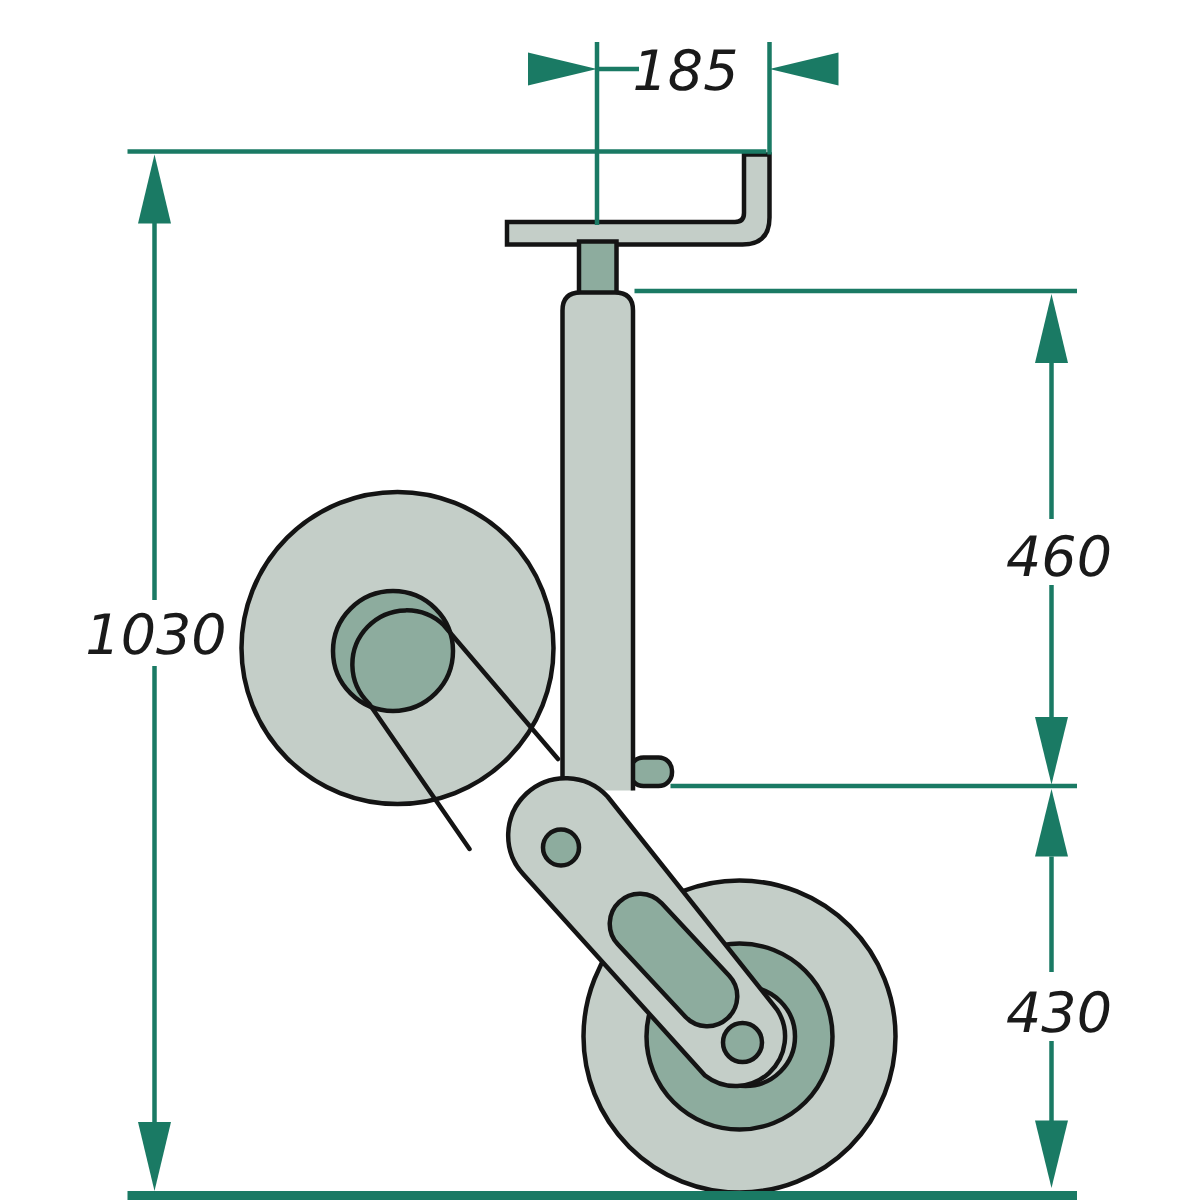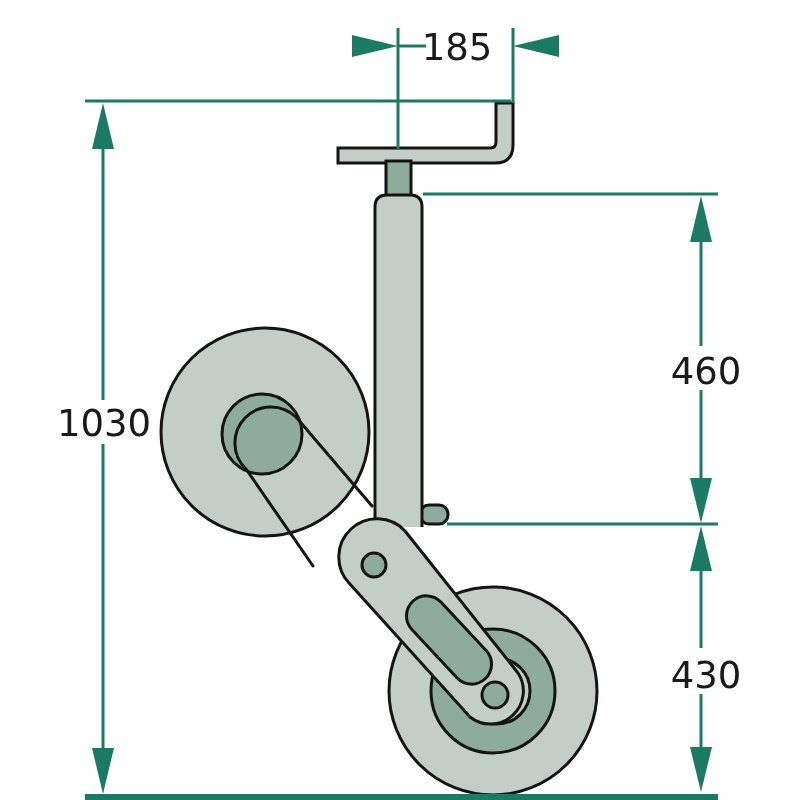--- a/index.html
+++ b/index.html
@@ -7,20 +7,21 @@
     --part-fill-light:#c4cec8;
     --part-fill-dark:#8dac9e;
     --outline:#141414;
     --background:#ffffff;
     --label-text:#1a1a1a;
   }
   html,body{margin:0;padding:0;background:var(--background);}
   .canvas{
     width:800px;height:800px;position:relative;background:var(--background);
     font-family:"DejaVu Sans","Liberation Sans",sans-serif;
+    font-style:italic;
   }
   svg{display:block;}
   .fill-light{fill:var(--part-fill-light);stroke:var(--outline);stroke-width:3;}
   .fill-dark{fill:var(--part-fill-dark);stroke:var(--outline);stroke-width:3;}
   .mech-line{fill:none;stroke:var(--outline);stroke-width:3;stroke-linecap:round;}
   .dim-line{fill:none;stroke:var(--dimension-accent);stroke-width:3;}
   .dim-arrow{fill:var(--dimension-accent);stroke:none;}
   .ground{fill:var(--dimension-accent);}
   .dim-text{
     fill:var(--label-text);

